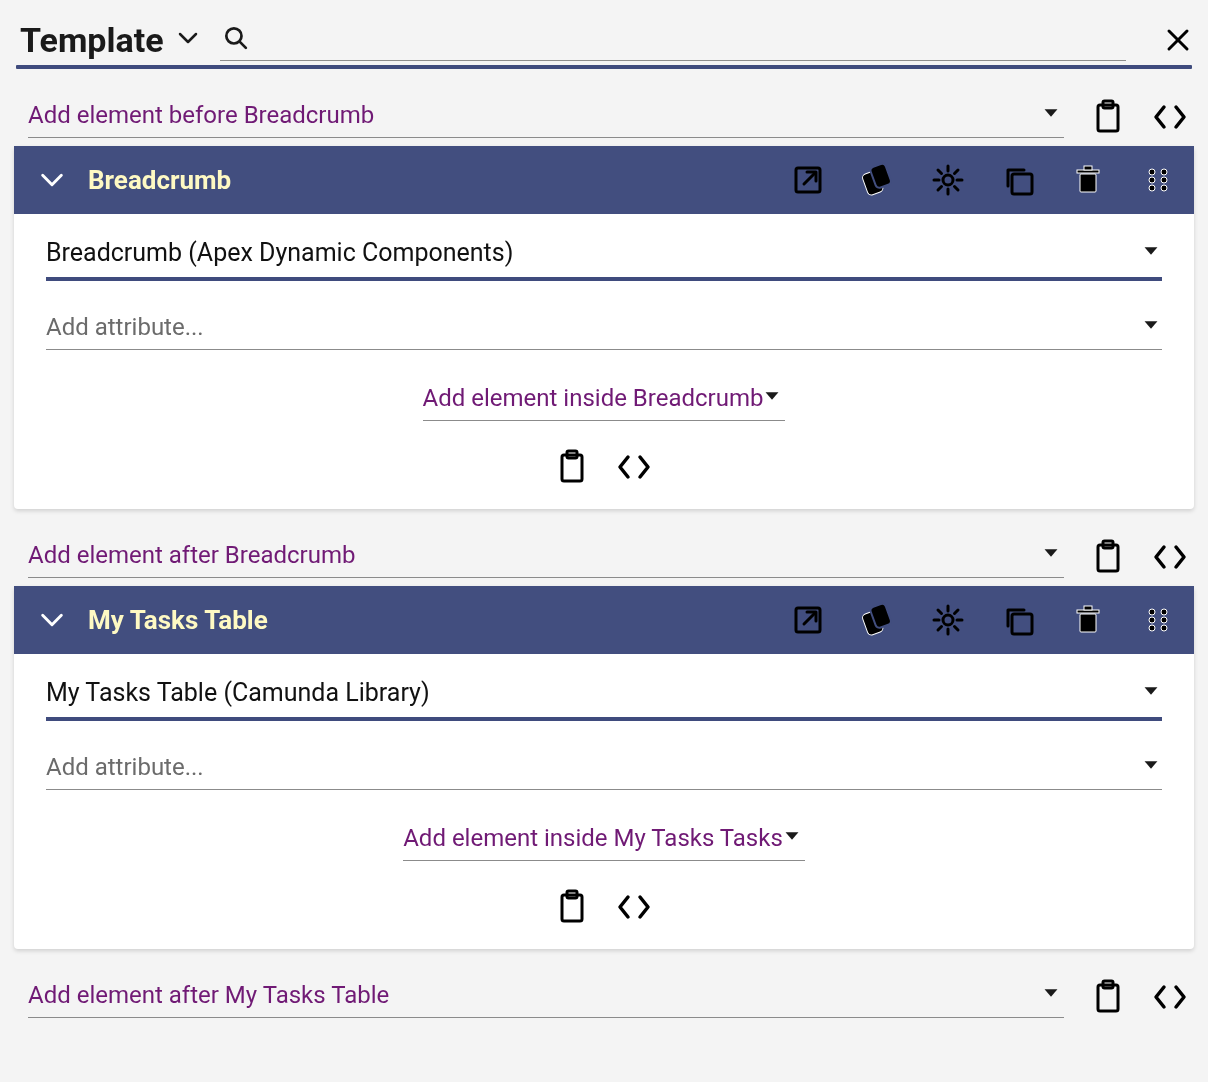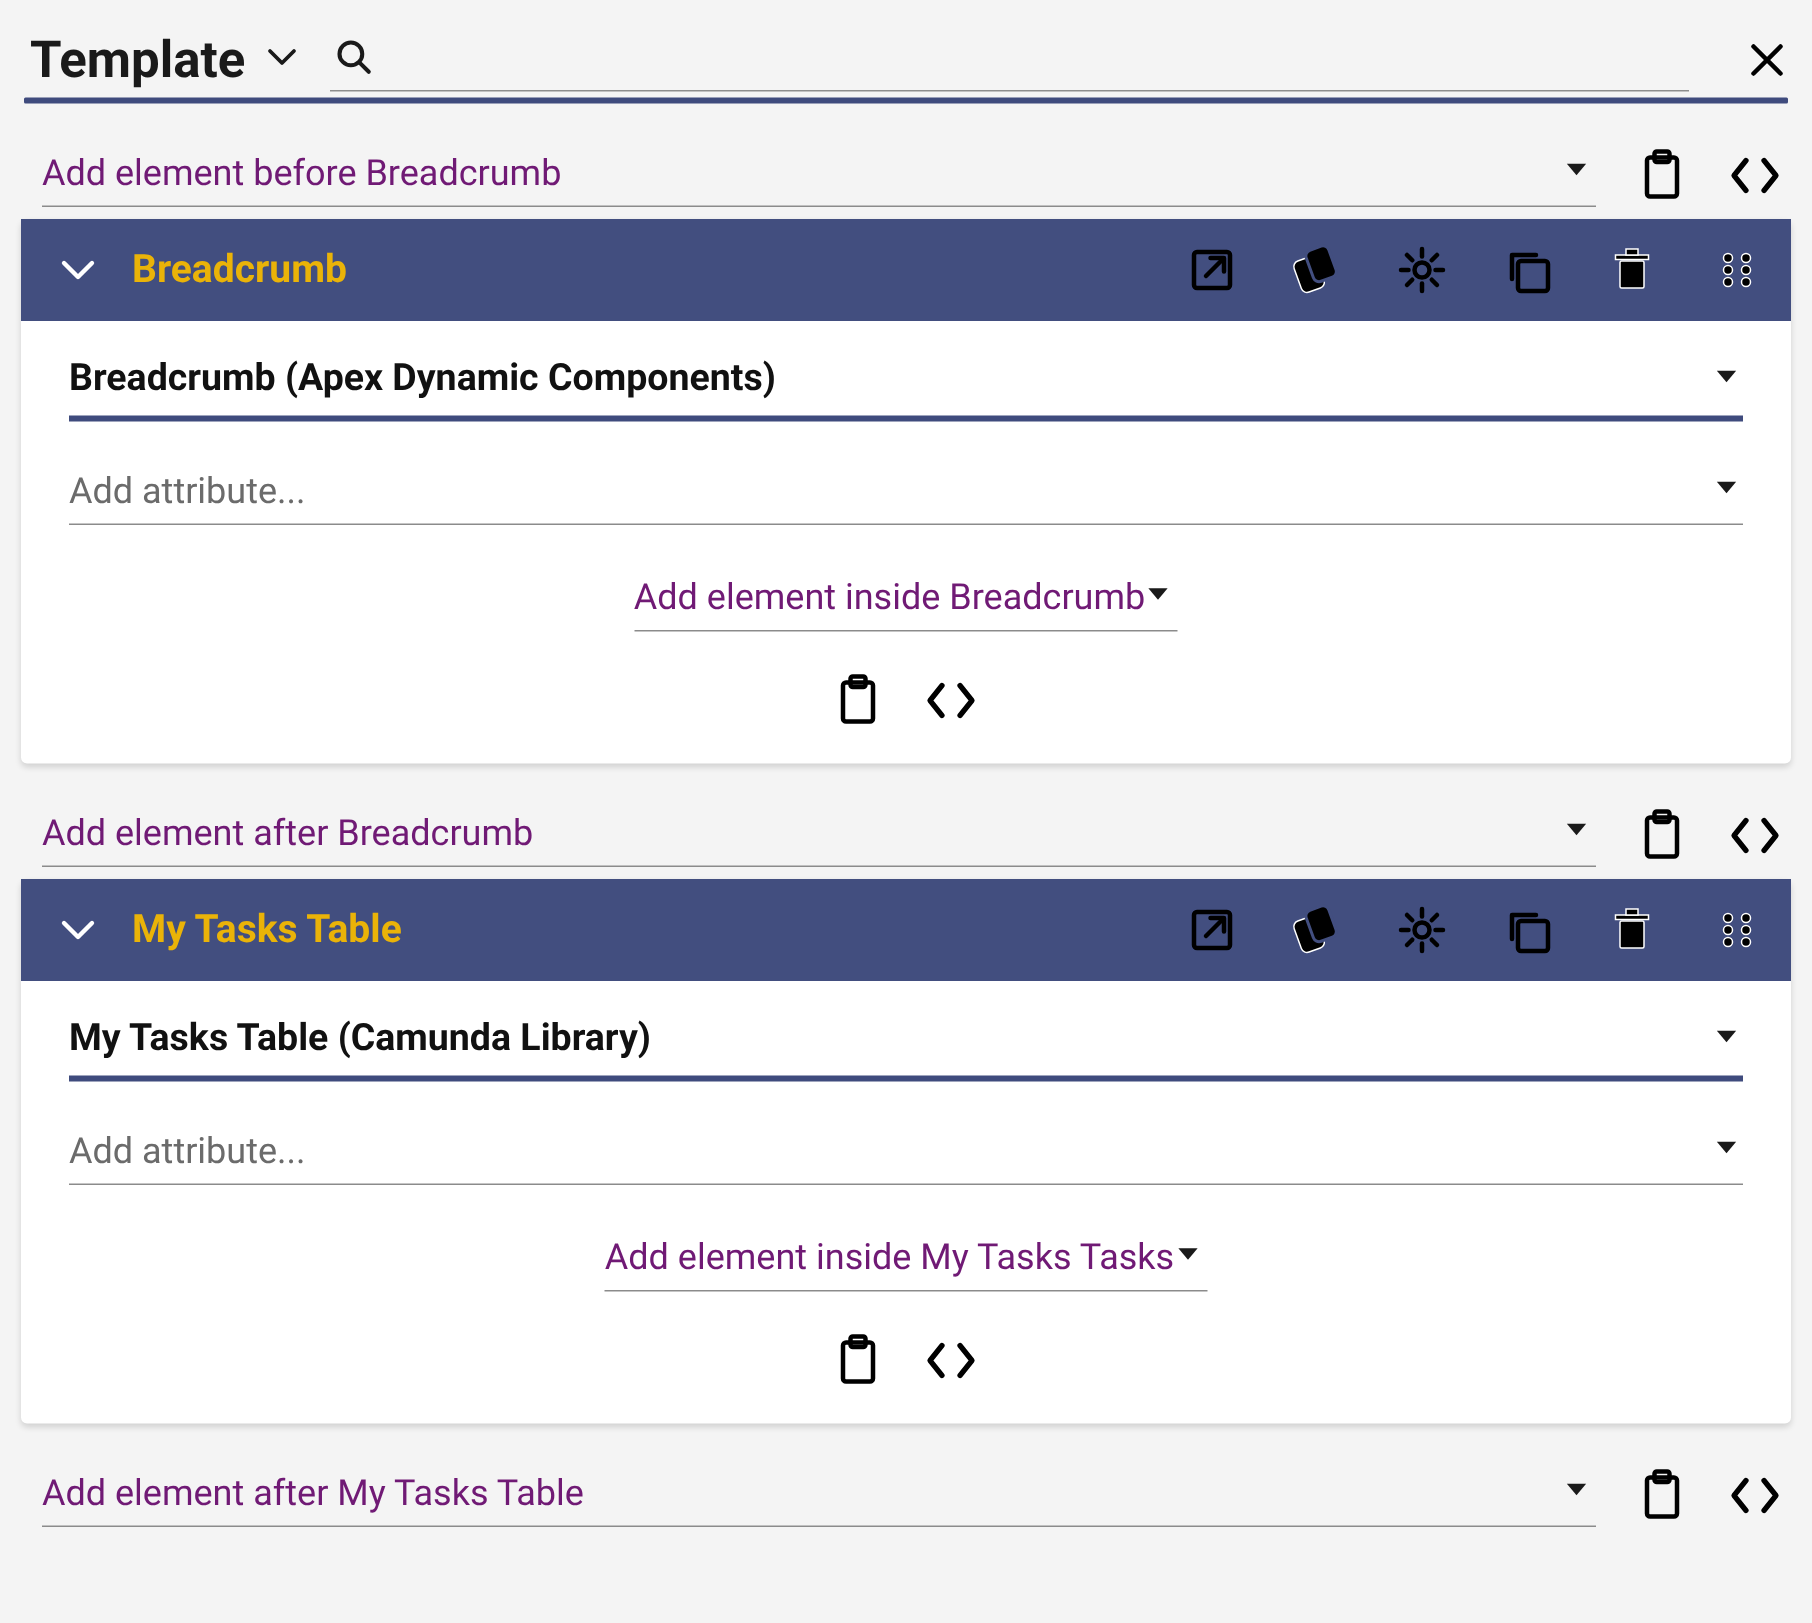--- a/index.html
+++ b/index.html
@@ -83,21 +83,21 @@
   
   .card {
     background: #fff;
     border-radius: 4px;
     box-shadow: 0 2px 4px rgba(0,0,0,0.15);
     overflow: visible;
     margin-bottom: 18px;
   }
   .card-header {
     background: #424e7f;
-    color: #eab308;
+    color: #fef9c3;
     display: flex;
     align-items: center;
     padding: 18px 20px 18px 24px;
     gap: 22px;
   }
   .card-header .expander svg { width: 28px; height: 28px; }
   .card-title {
     font-size: 26px;
     font-weight: 700;
     flex: 1;
@@ -117,21 +117,21 @@
   .type-row {
     display: flex;
     align-items: center;
     justify-content: space-between;
     padding: 4px 2px 10px 0;
     border-bottom: 4px solid #3f4b7d;
     margin-bottom: 28px;
   }
   .type-text {
     font-size: 25px;
-    font-weight: 700;
+    font-weight: 400;
     color: #111;
   }
 
   .attr-row {
     display: flex;
     align-items: center;
     justify-content: space-between;
     padding: 4px 2px 8px 0;
     border-bottom: 1px solid #8b8b8b;
     margin-bottom: 28px;

